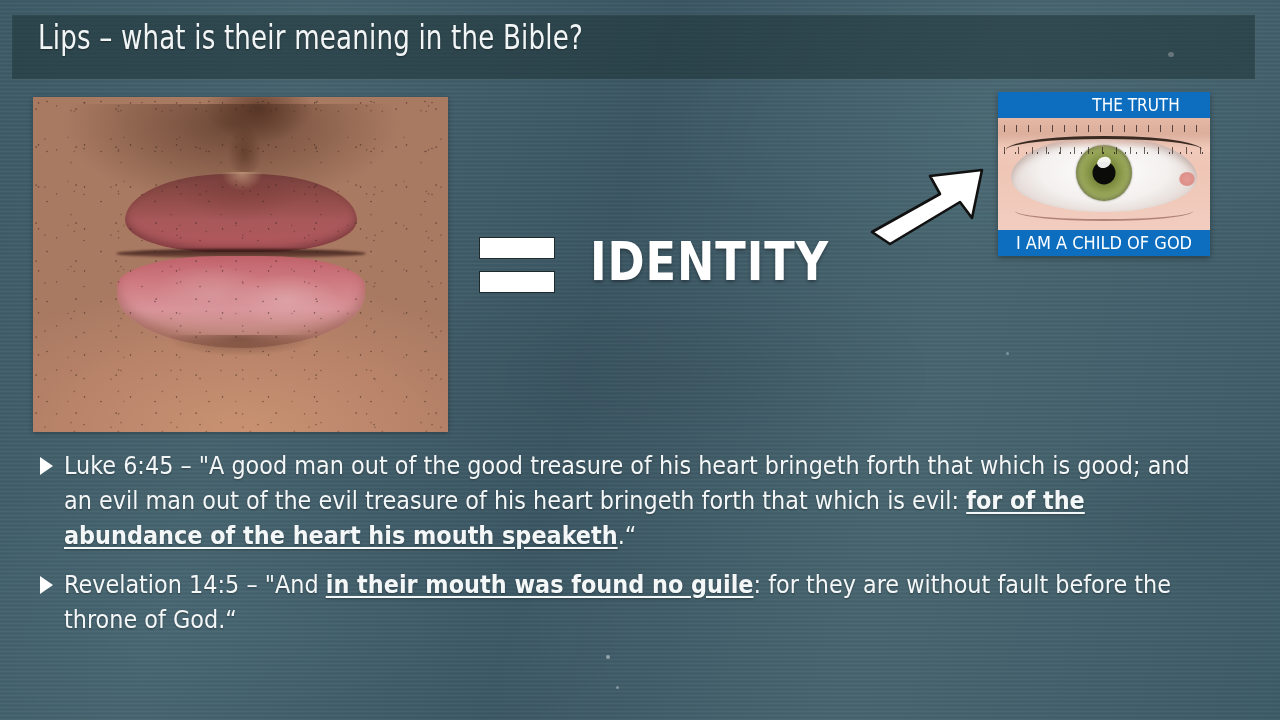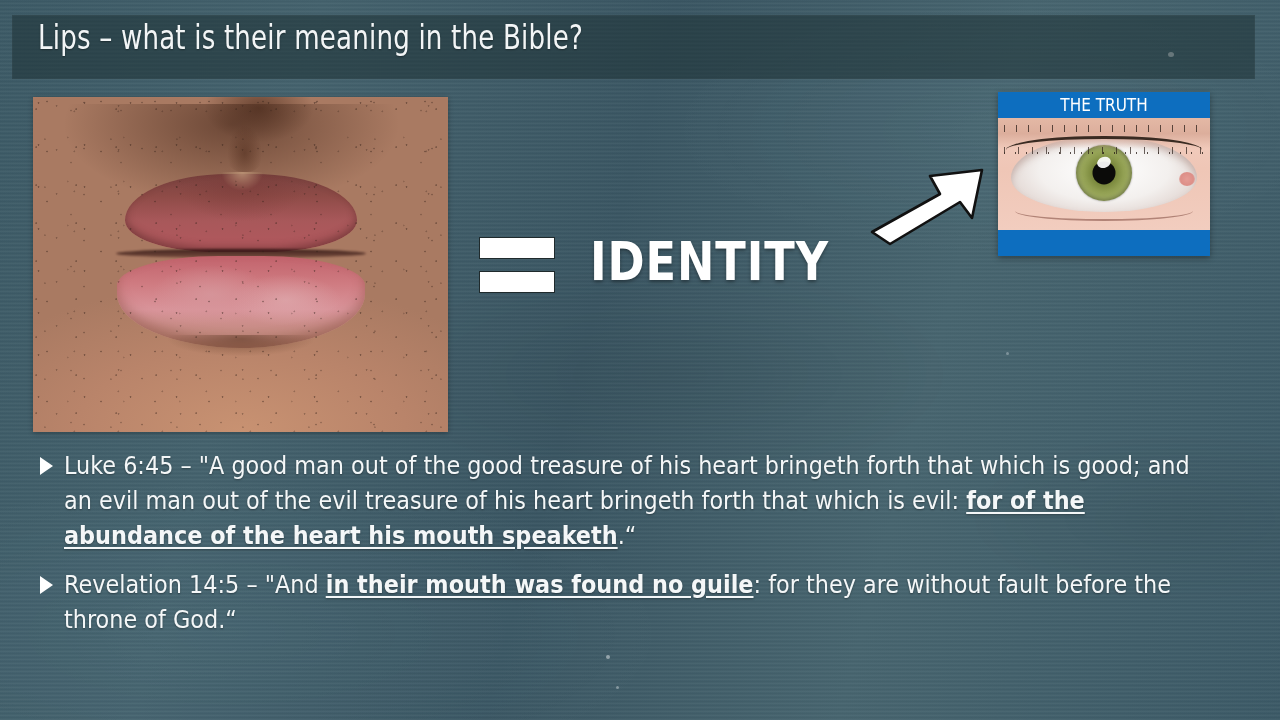--- a/index.html
+++ b/index.html
@@ -256,20 +256,21 @@
     font-family: "DejaVu Sans Condensed", "Liberation Sans Narrow", "Liberation Sans", sans-serif;
     transform-origin: center;
     white-space: nowrap;
     overflow: hidden;
   }
   .eye-band.top {
     top: 0;
     height: 26px;
     line-height: 26px;
     font-size: 17px;
+    margin-left: 32px;
   }
   .eye-band.bottom {
     bottom: 0;
     height: 26px;
     line-height: 26px;
     font-size: 18px;
   }
   .eye-photo {
     position: absolute;
     left: 0;
@@ -459,20 +460,21 @@
       <div class="iris">
         <div class="pupil"></div>
         <div class="glint"></div>
       </div>
       <div class="caruncle"></div>
       <div class="lower-lid"></div>
       <div class="eyelid-top"></div>
       <div class="lash-line"></div>
       <div class="lashes"></div>
     </div>
+    <div class="eye-band bottom">I AM A CHILD OF GOD</div>
   </div>
 
   <div class="body-text">
     <div class="bullet-row">
       <span class="bullet-marker"></span>
       <span class="bullet-text"><span>Luke 6:45 – "A good man out of the good treasure of his heart bringeth forth that which is good; and an evil man out of the evil treasure of his heart bringeth forth that which is evil: </span><span class="bold-ul">for of the abundance of the heart his mouth speaketh</span><span>.“</span></span>
     </div>
     <div class="bullet-row">
       <span class="bullet-marker"></span>
       <span class="bullet-text"><span>Revelation 14:5 – "And </span><span class="bold-ul">in their mouth was found no guile</span><span>: for they are without fault before the throne of God.“</span></span>

